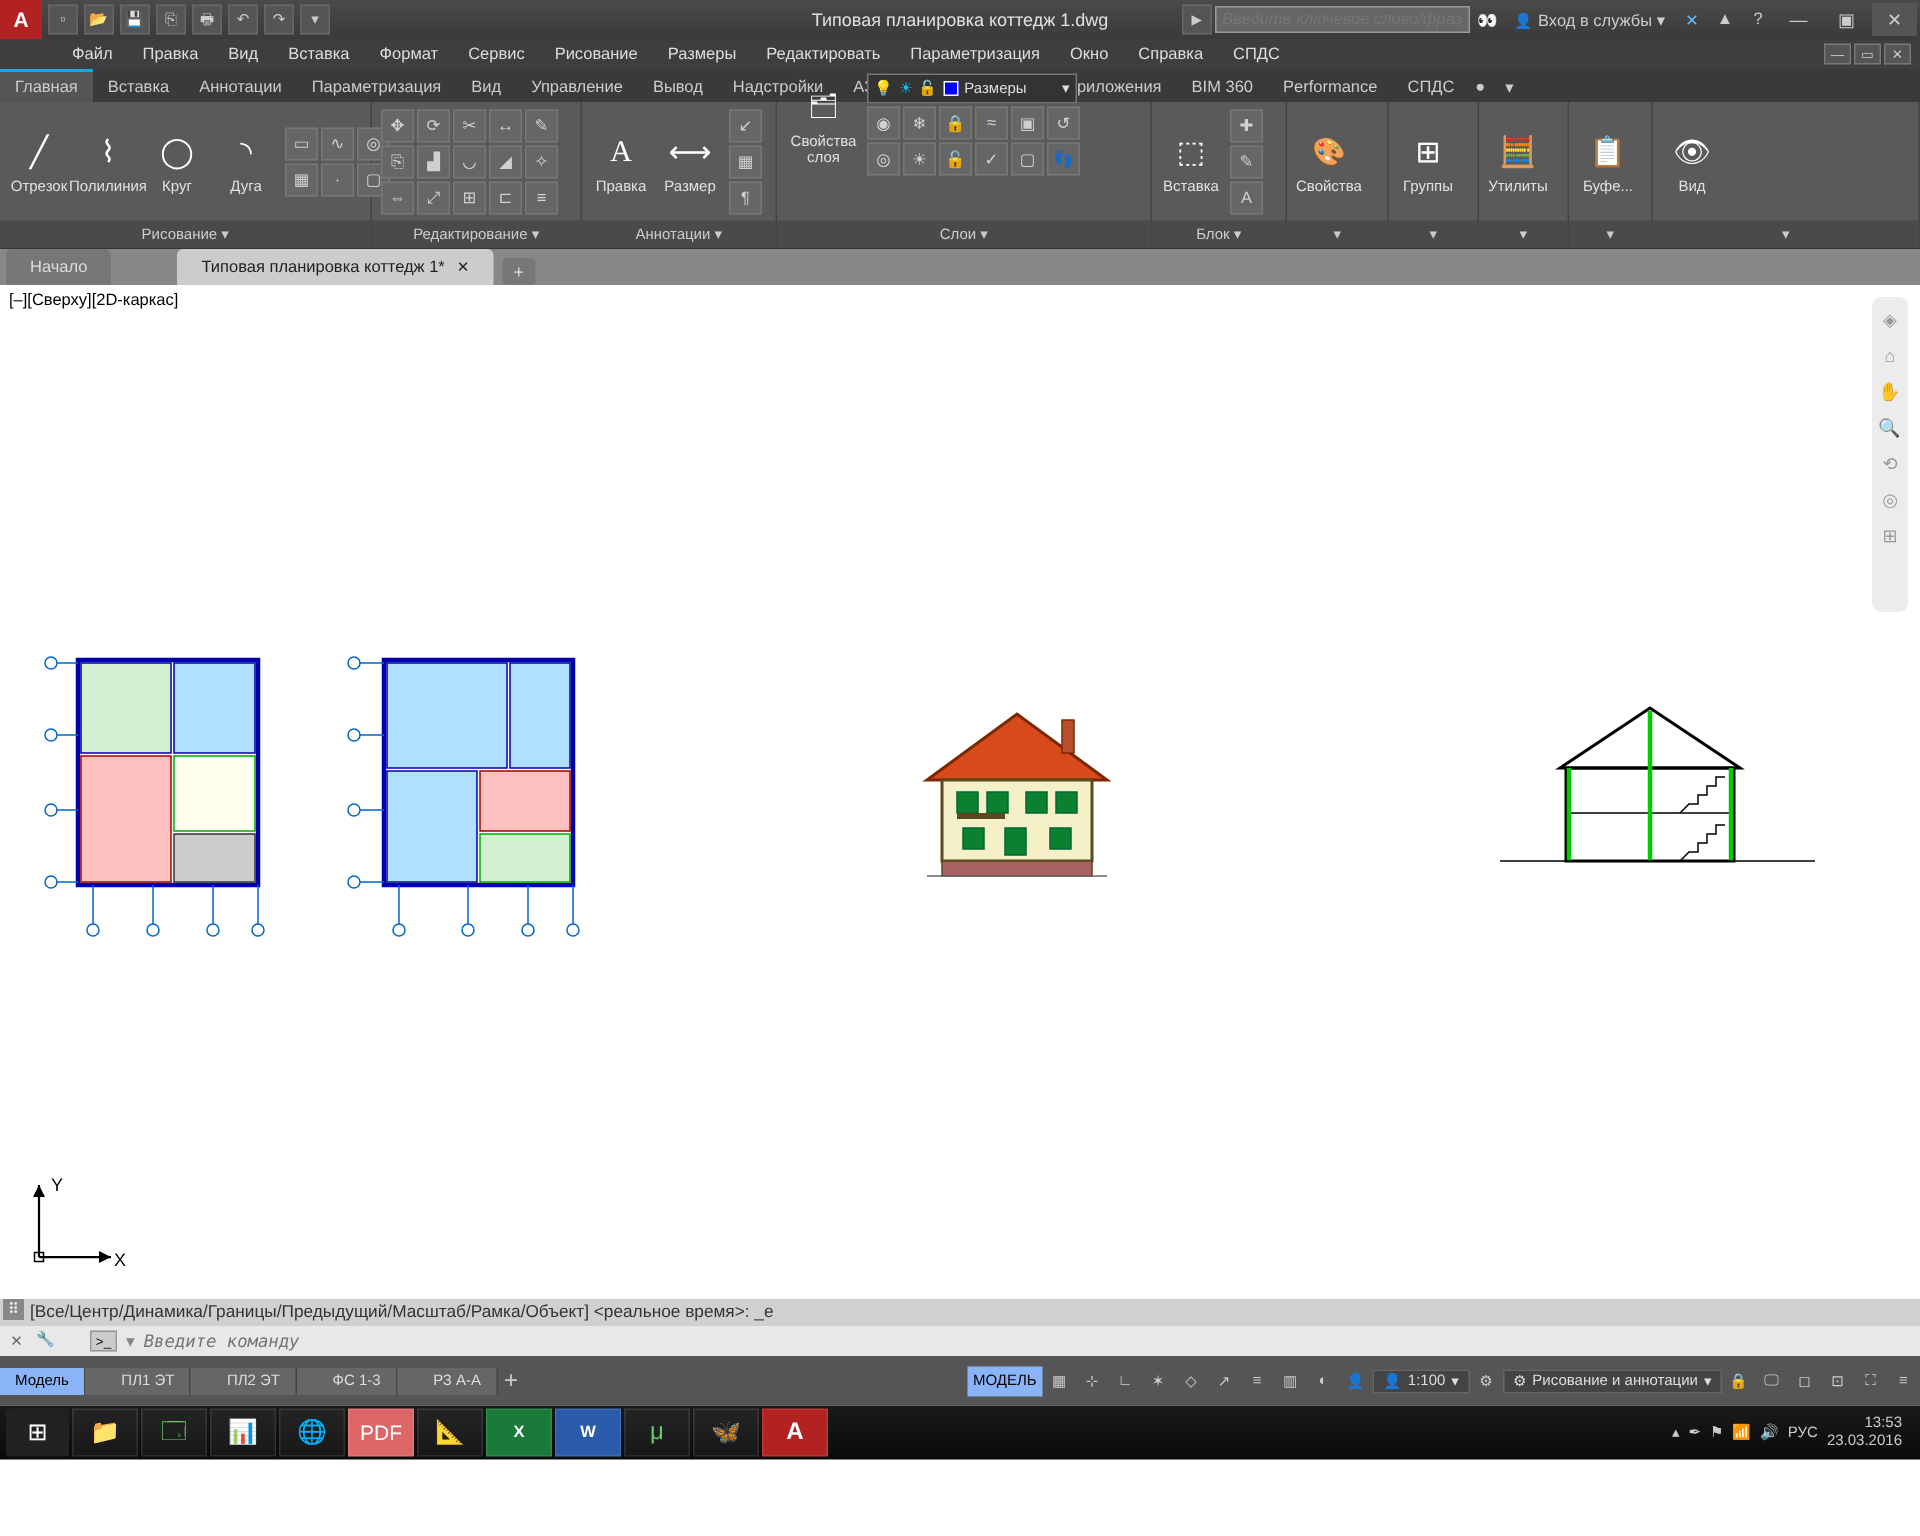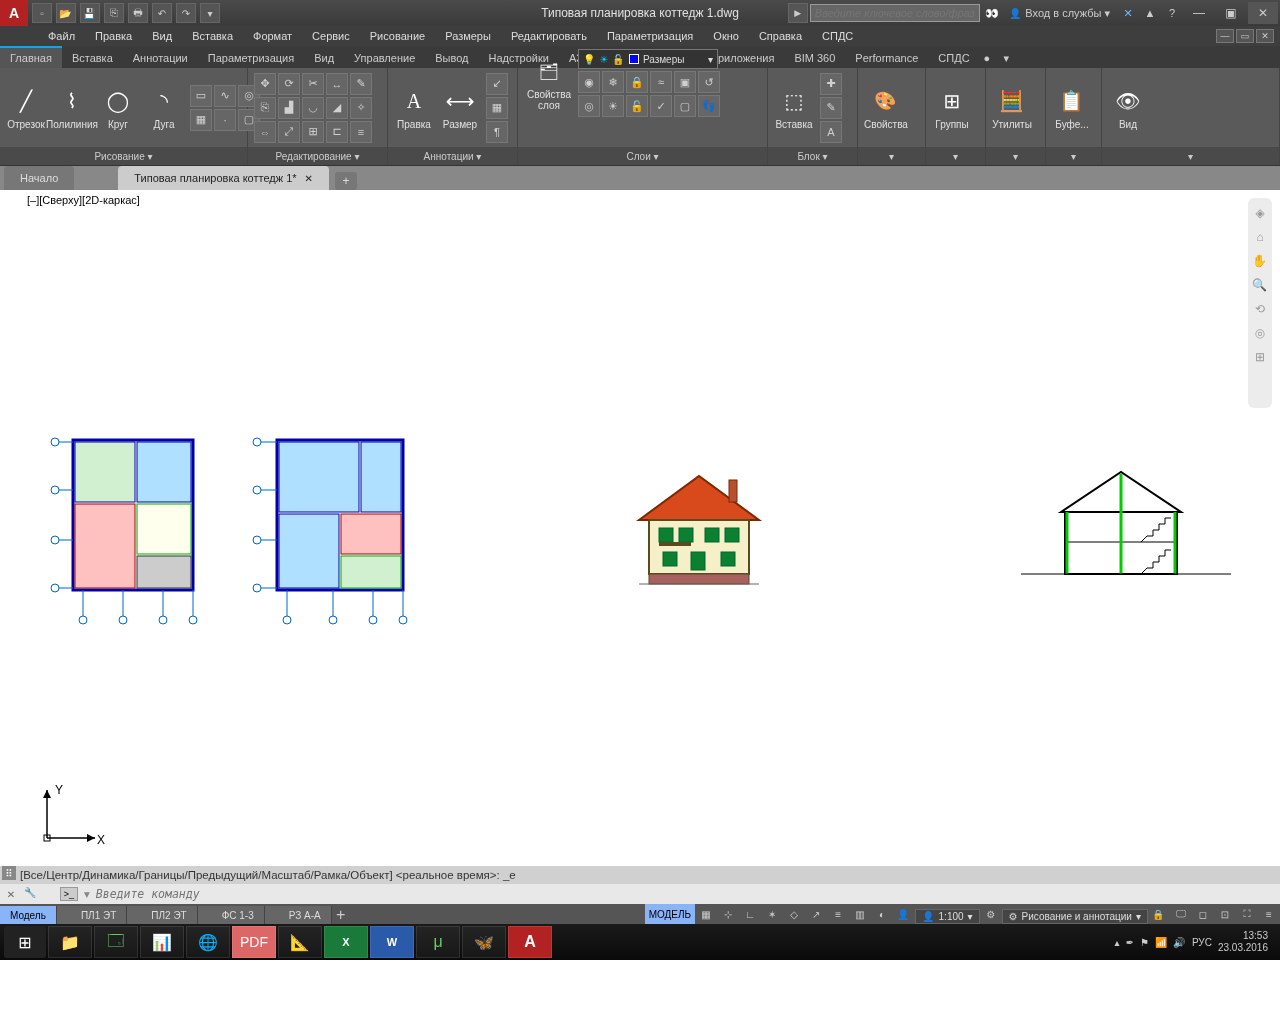--- a/index.html
+++ b/index.html
@@ -46,37 +46,37 @@
 .layer-sw { width: 10px; height: 10px; background: #00f; border: 1px solid #fff; }
 
 
 .doctabs { height: 24px; background: #888; display: flex; align-items: flex-end; }
 .doctab { height: 22px; padding: 12px 16px; font-size: 11px; display: flex; align-items: center; border-radius: 4px 4px 0 0; margin-left: 4px; cursor: pointer; }
 .doctab.inactive { background: #777; color: #ddd; }
 .doctab.active { background: #ccc; color: #222; margin-left: 44px; }
 .doctab-add { width: 22px; height: 18px; margin-left: 6px; background: #777; border-radius: 3px; color: #ddd; display: flex; align-items: center; justify-content: center; font-size: 12px; cursor: pointer; }
 
 
-.canvas-wrap { height: 676px; background: #fff; position: relative; margin-left: 21px; }
+.canvas-wrap { height: 676px; background: #fff; position: relative; }
 .viewport-label { position: absolute; top: 4px; left: 6px; font-size: 11px; color: #000; font-family: Arial; }
 .ucs { position: absolute; left: 18px; bottom: 14px; }
 .nav-cube { position: absolute; right: 8px; top: 8px; width: 24px; height: 210px; background: rgba(200,200,200,0.35); border-radius: 6px; display: flex; flex-direction: column; align-items: center; gap: 6px; padding: 6px 0; }
 .nav-cube div { width: 18px; height: 18px; color: #999; font-size: 12px; display: flex; align-items: center; justify-content: center; }
 
 
 .cmd-area { background: #d0d0d0; font-family: Consolas, monospace; font-size: 11.5px; }
 .cmd-history { height: 18px; padding: 1px 20px; color: #333; display: flex; align-items: center; }
 .cmd-line { height: 20px; display: flex; align-items: center; background: #e8e8e8; padding: 0 4px; gap: 6px; }
 .cmd-close { width: 14px; height: 14px; background: #888; color: #fff; font-size: 10px; display: flex; align-items: center; justify-content: center; position: absolute; left: 2px; }
 .cmd-hist-wrap { position: relative; }
 .cmd-prompt-icon { width: 18px; height: 14px; background: #ccc; border: 1px solid #999; font-size: 9px; display: flex; align-items: center; justify-content: center; margin-left: 16px; }
 .cmd-input { flex: 1; background: transparent; border: none; font-style: italic; color: #888; font-size: 11.5px; font-family: Consolas, monospace; }
 
 
-.layout-tabs { height: 20px; background: #555; display: flex; align-items: flex-end; }
+.layout-tabs { height: 33px; background: #555; display: flex; align-items: center; }
 .ltab { height: 18px; padding: 0 10px; font-size: 10px; display: flex; align-items: center; border-right: 1px solid #444; cursor: pointer; }
 .ltab.active { background: #8ab4f8; color: #000; }
 .ltab.inactive { background: #666; color: #ddd; padding-left: 24px; }
 .ltab-add { width: 18px; color: #ccc; text-align: center; cursor: pointer; }
 .sb-spacer { flex: 1; }
 .sb-btn { min-width: 22px; height: 20px; color: #ccc; font-size: 10px; display: flex; align-items: center; justify-content: center; padding: 0 4px; cursor: pointer; }
 .sb-btn.active { background: #8ab4f8; color: #000; }
 .sb-dd { background: #444; border: 1px solid #666; color: #ddd; font-size: 10px; padding: 1px 6px; display: flex; align-items: center; gap: 4px; cursor: pointer; }
 
 

